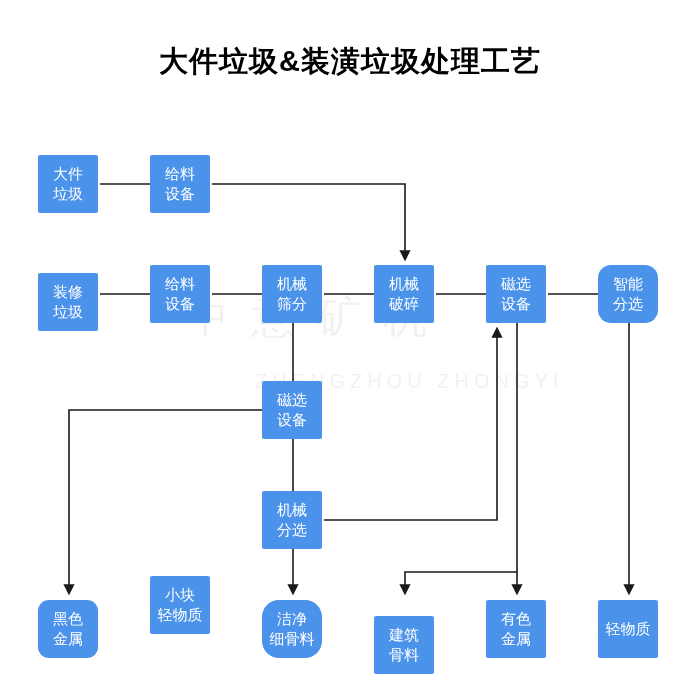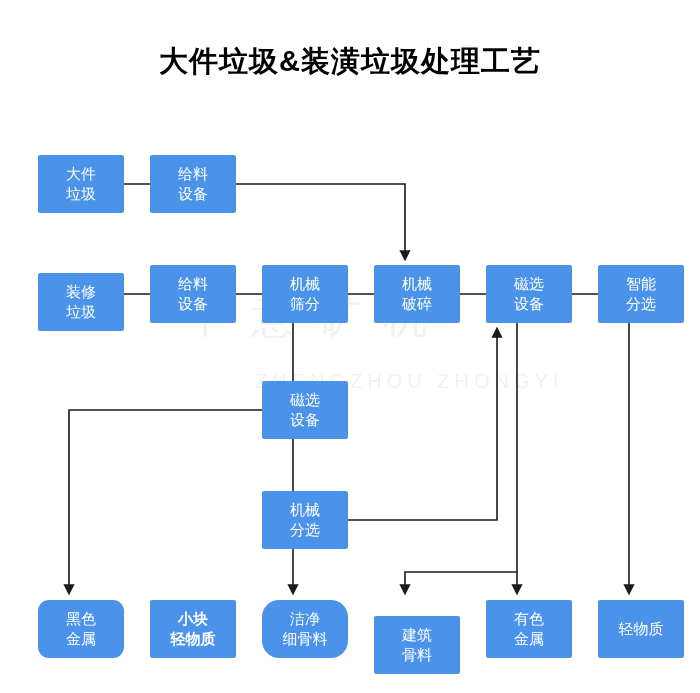--- a/index.html
+++ b/index.html
@@ -60,21 +60,21 @@
     fill: none;
     stroke: var(--connector, #1a1a1a);
     stroke-width: 1.6;
   }
   #arrow path {
     fill: var(--connector, #1a1a1a);
     stroke: none;
   }
   .node {
     position: absolute;
-    width: 86px;
+    width: 60px;
     height: 58px;
     background: var(--box, #4b93ea);
     border-radius: 2px;
     display: flex;
     align-items: center;
     justify-content: center;
     z-index: 2;
   }
   .node-label {
     color: var(--box_text, #fff);
@@ -143,40 +143,40 @@
 筛分</span>
 </div>
 <div class="node" style="left:374px;top:265px;">
   <span class="node-label">机械
 破碎</span>
 </div>
 <div class="node" style="left:486px;top:265px;">
   <span class="node-label">磁选
 设备</span>
 </div>
-<div class="node" style="left:598px;top:265px;">
+<div class="node" style="left:598px;top:265px;border-radius:13px;">
   <span class="node-label">智能
 分选</span>
 </div>
 
 <div class="node" style="left:262px;top:381px;">
   <span class="node-label">磁选
 设备</span>
 </div>
 
 <div class="node" style="left:262px;top:491px;">
   <span class="node-label">机械
 分选</span>
 </div>
 
 <div class="node" style="left:38px;top:600px;border-radius:11px;">
   <span class="node-label">黑色
 金属</span>
 </div>
-<div class="node" style="left:150px;top:600px;font-weight:bold;">
+<div class="node" style="left:150px;top:576px;">
   <span class="node-label">小块
 轻物质</span>
 </div>
 <div class="node" style="left:262px;top:600px;border-radius:17px;">
   <span class="node-label">洁净
 细骨料</span>
 </div>
 <div class="node" style="left:374px;top:616px;">
   <span class="node-label">建筑
 骨料</span>

